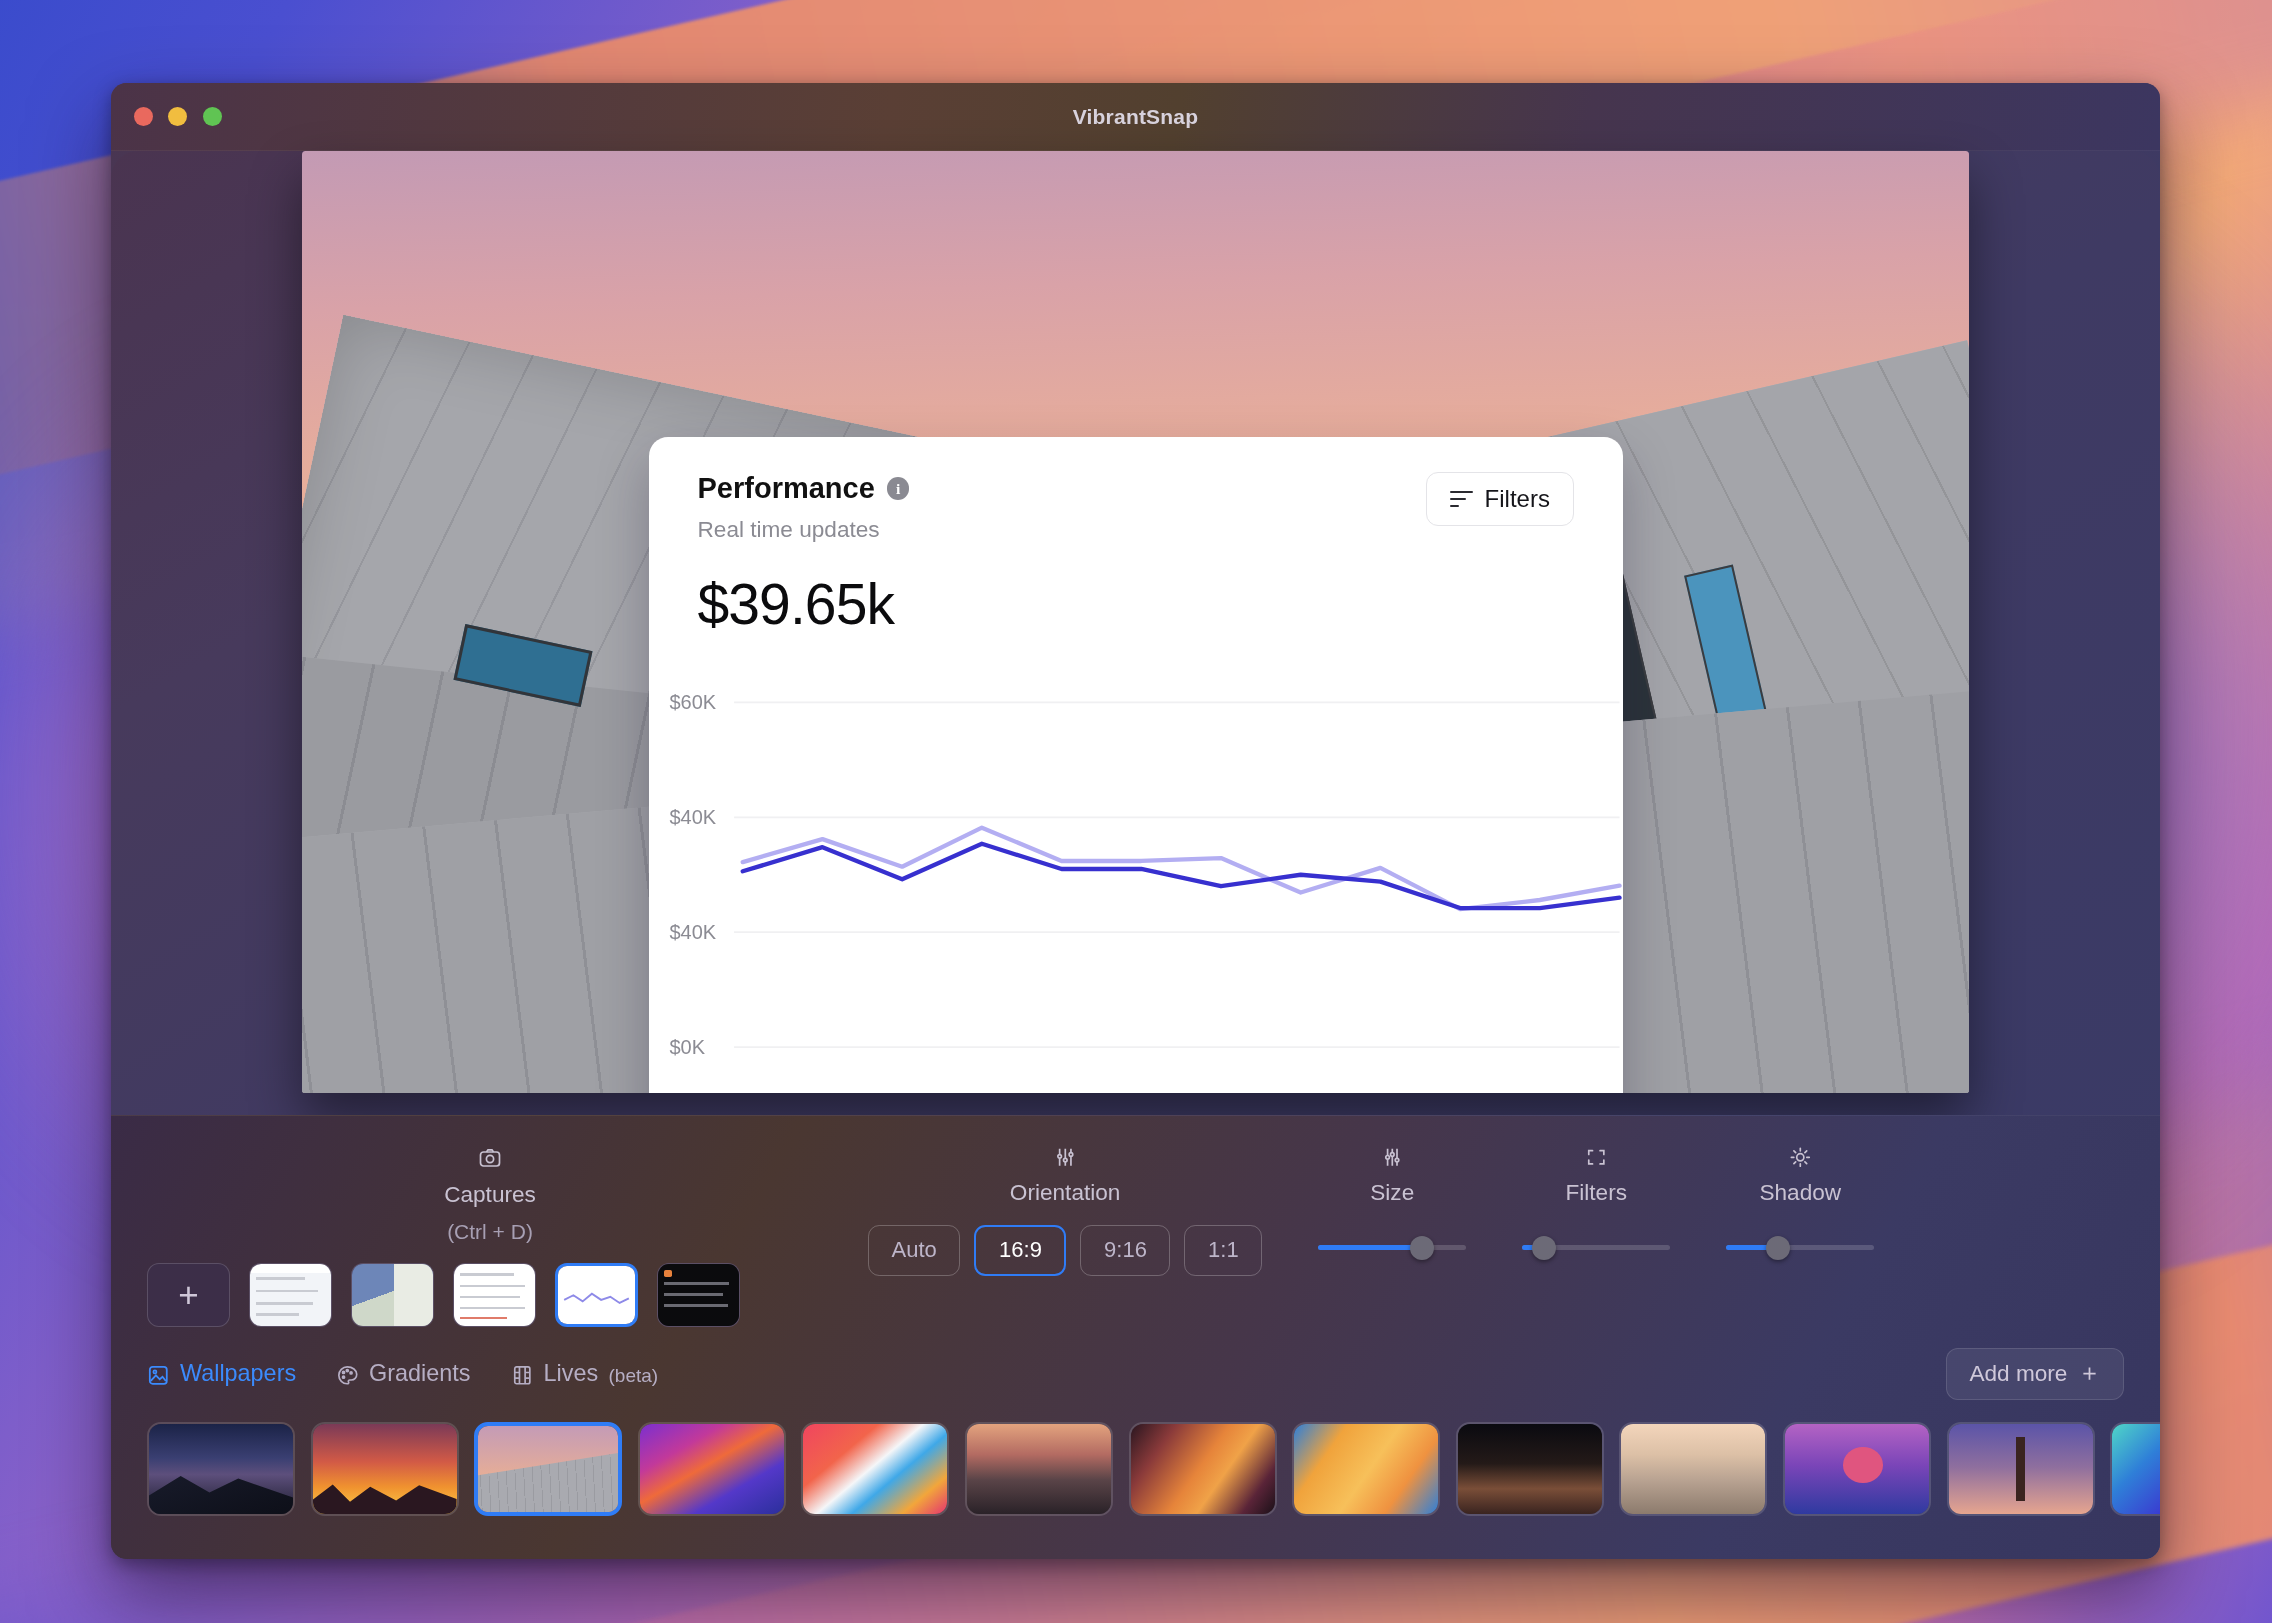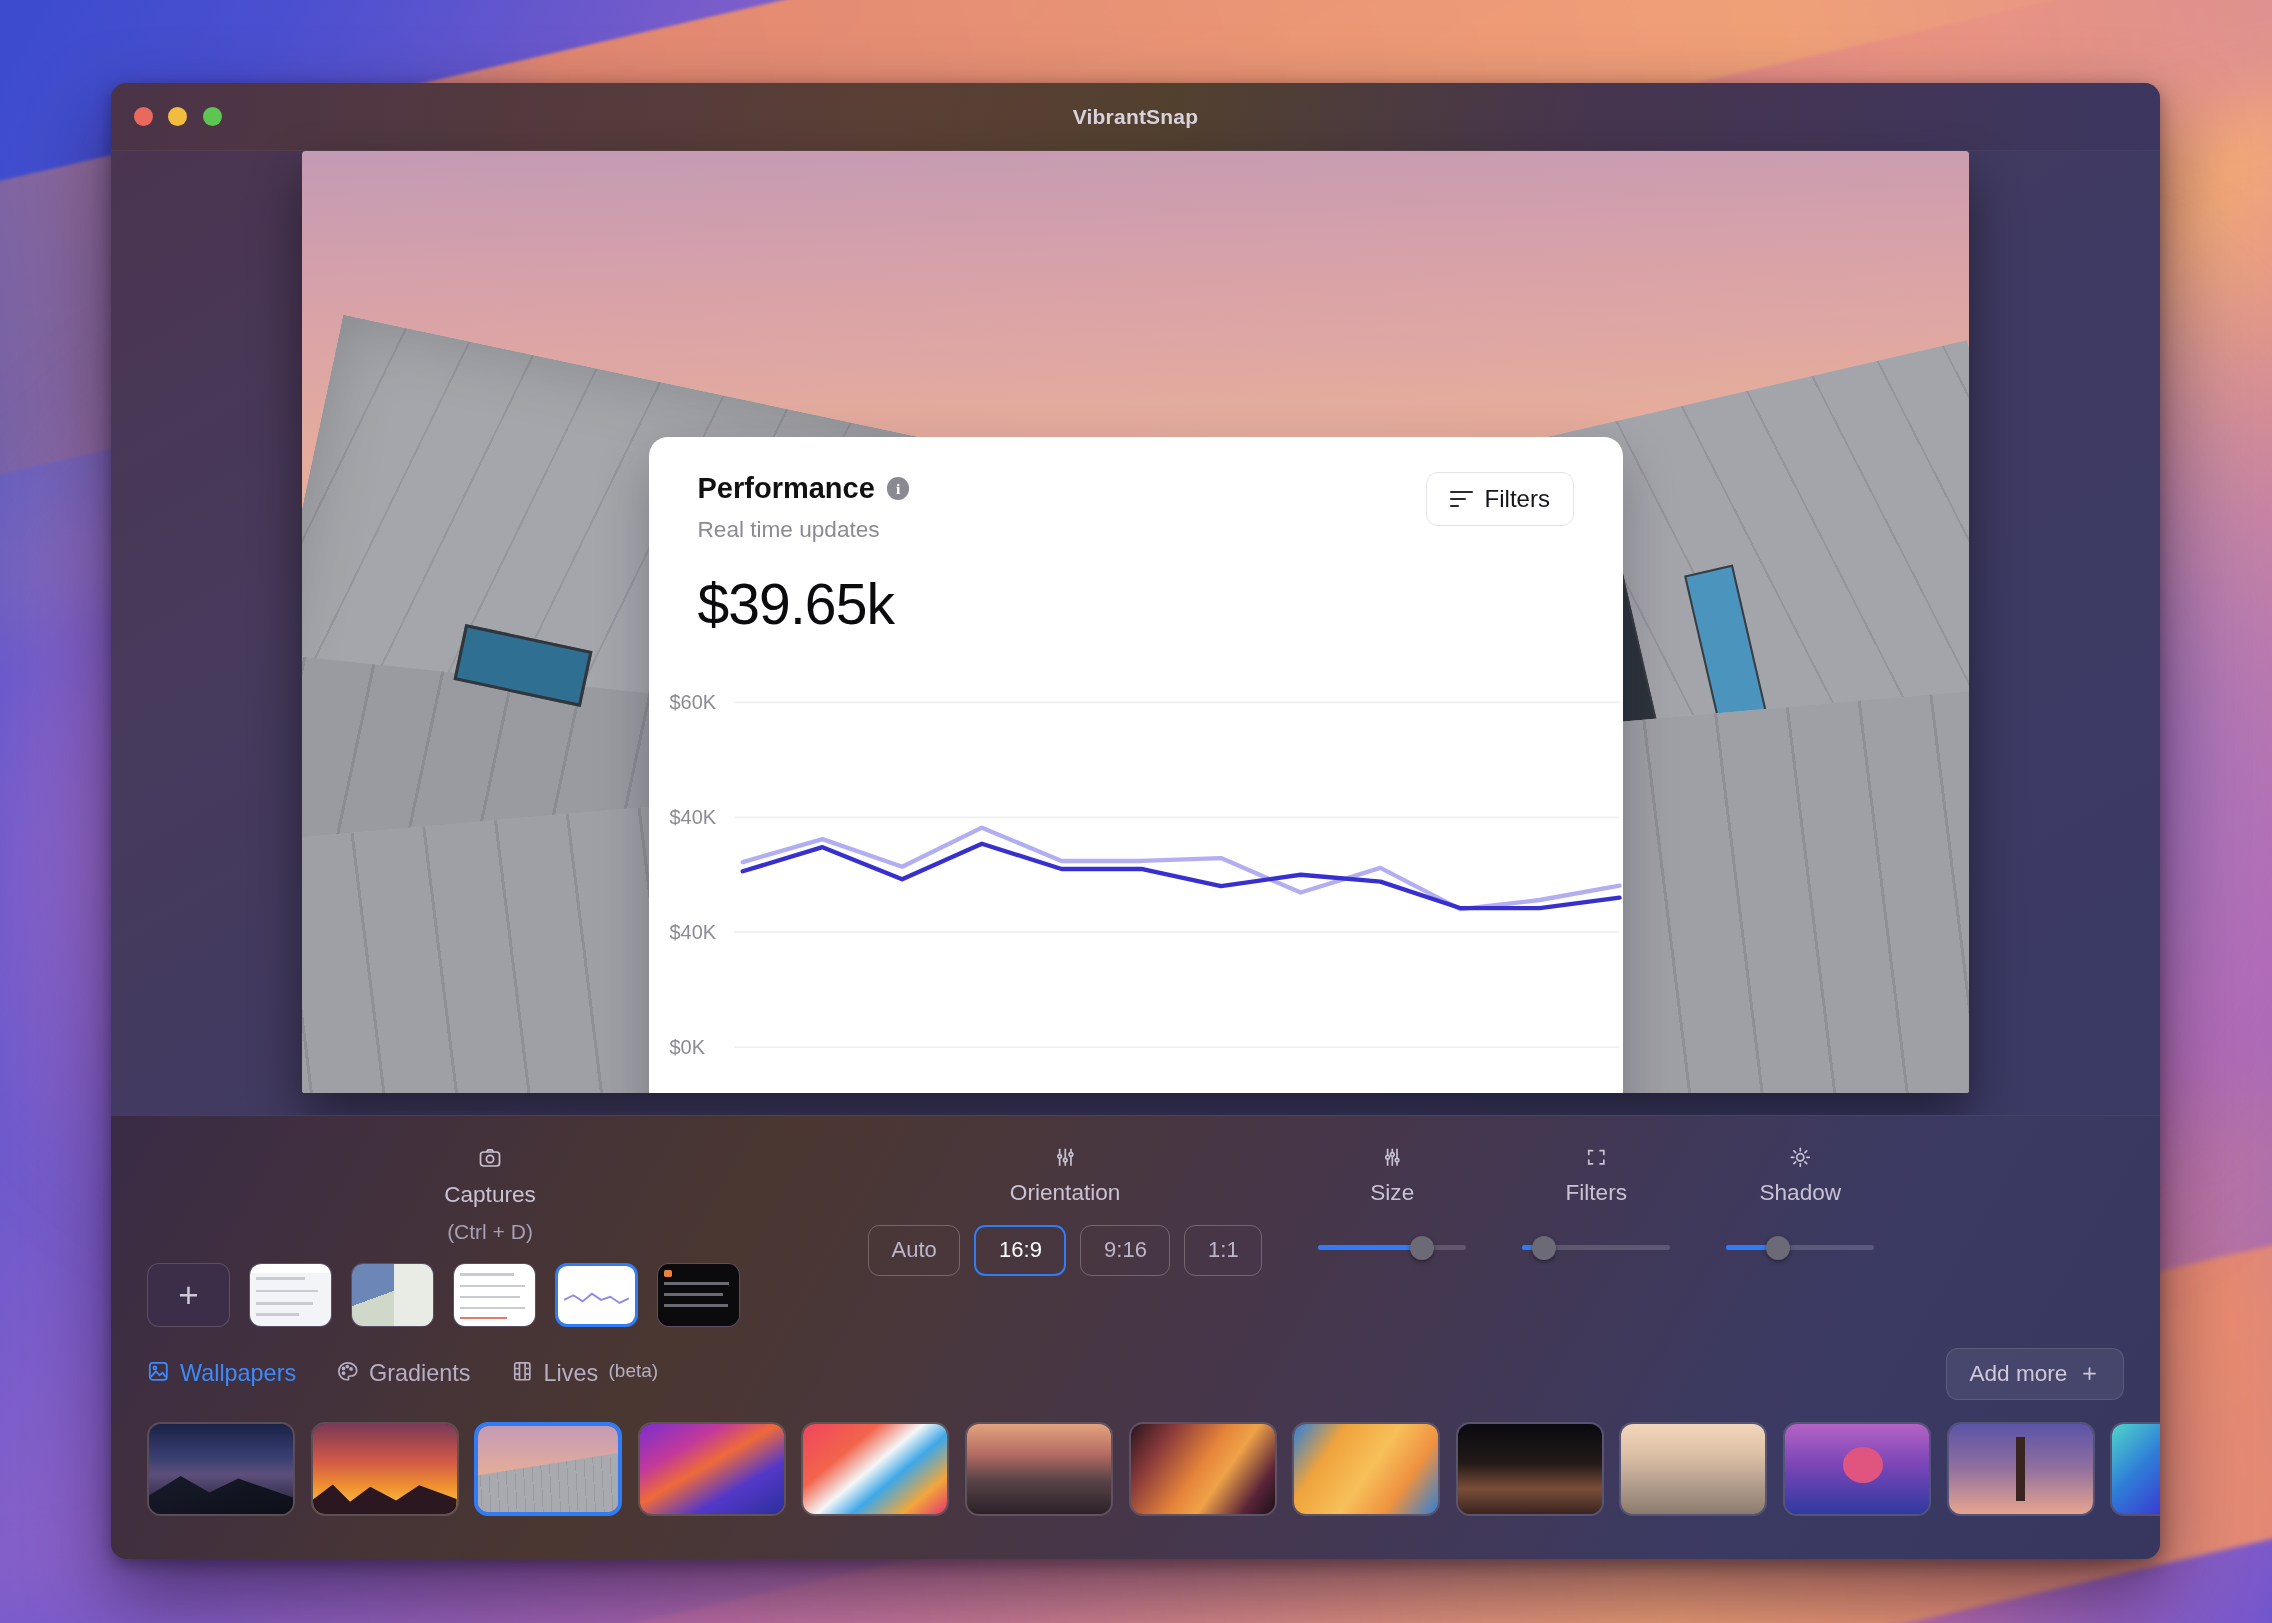--- a/index.html
+++ b/index.html
@@ -150,21 +150,21 @@
   }
   .seg button.active { border:2.6px solid #2f7cf6; color:#fff; font-weight:normal; }
   .slider-col { margin-left:56px; }
   .slider { margin-top:28px; position:relative; height:26px; width:148px; cursor:pointer; }
   .slider .trk { position:absolute; top:11.3px; left:0; right:0; height:4.3px; border-radius:2.6px; background:rgba(255,255,255,.16); }
   .slider .fill { position:absolute; top:11.3px; left:0; height:4.3px; border-radius:2.6px; background:#2f7cf6; }
   .slider .knob { position:absolute; top:1.7px; width:24px; height:24px; border-radius:50%; background:#6c6a77; box-shadow:0 1.7px 4.3px rgba(0,0,0,.4); }
 
   .row2 { display:flex; align-items:center; padding:21px 36px 0 36px; }
   .wtabs { display:flex; gap:40px; }
-  .wtab { display:flex; align-items:flex-start; gap:10.4px; font-size:23.4px; color:#b6aec4; cursor:pointer; }
+  .wtab { display:flex; align-items:flex-end; gap:10.4px; font-size:23.4px; color:#b6aec4; cursor:pointer; }
   .wtab.active { color:#3b8bfd; }
   .wtab .beta { font-size:19px; }
   .addmore {
     margin-left:auto; background:rgba(255,255,255,.07); border:0.9px solid rgba(255,255,255,.12);
     color:#cfc8da; font-size:22.6px; padding:12px 22.6px; border-radius:12px; cursor:pointer;
     display:flex; align-items:center; gap:12px;
   }
   .wall-row { display:flex; gap:15.6px; padding:22.6px 0 0 36px; overflow:hidden; }
   .wall {
     width:148px; height:94px; border-radius:14px; flex:0 0 auto; cursor:pointer;

